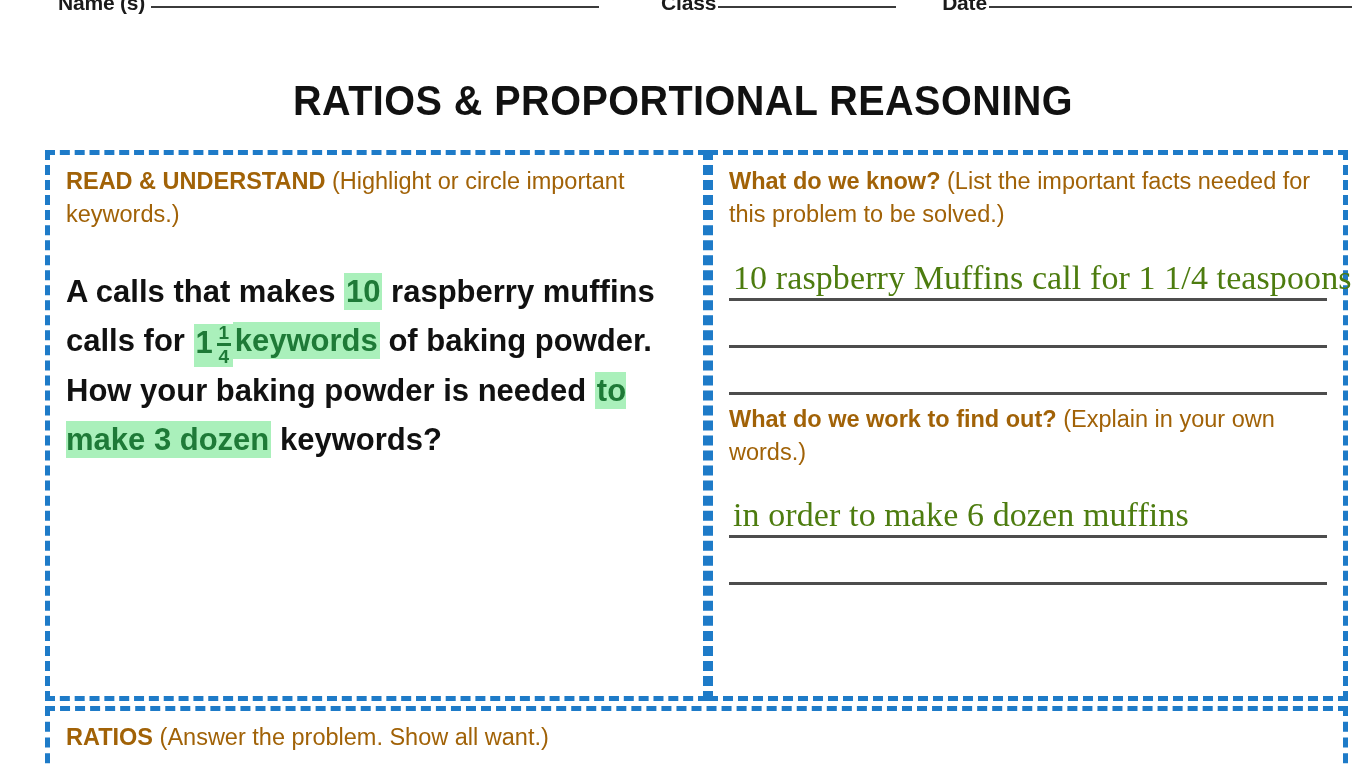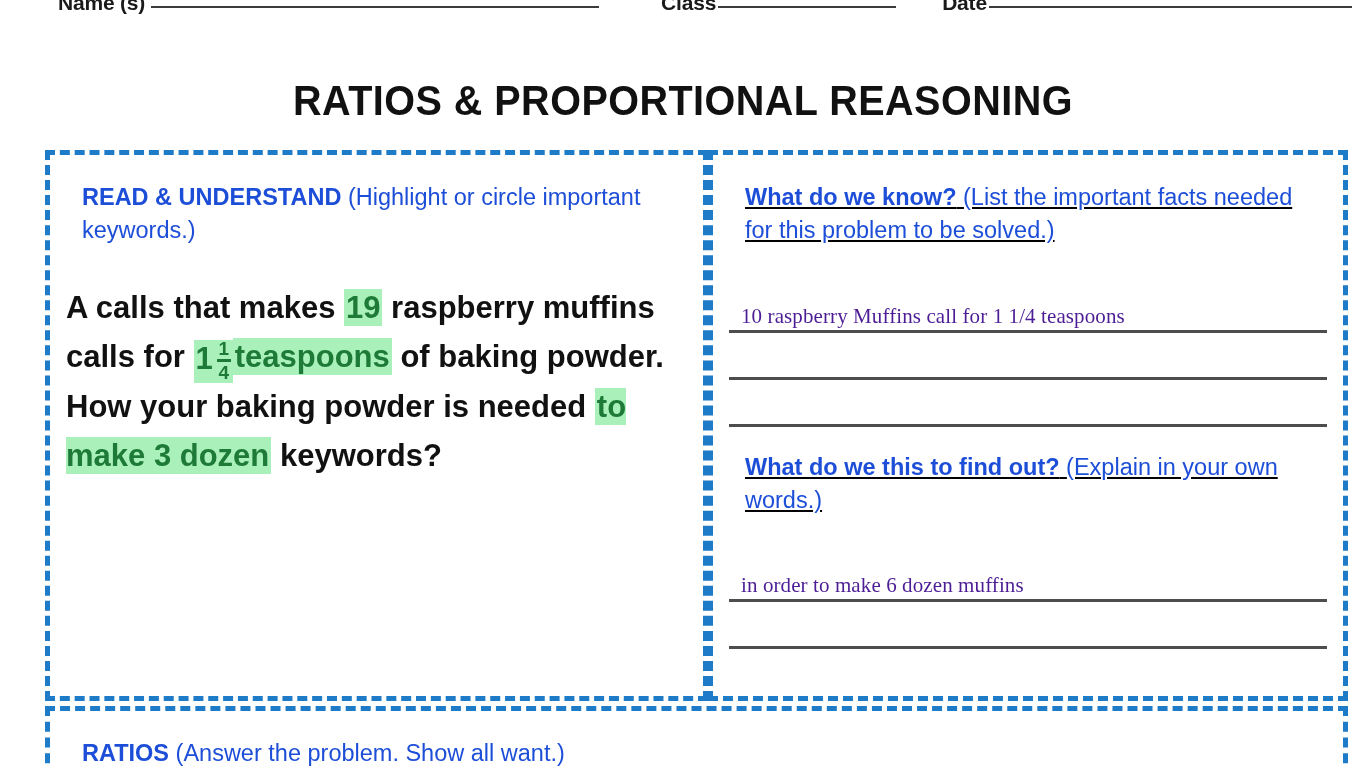--- a/index.html
+++ b/index.html
@@ -80,39 +80,38 @@
     left: 45px;
     top: 150px;
     width: 663px;
     height: 551px;
   }
   #panel-know {
     left: 708px;
     top: 150px;
     width: 640px;
     height: 551px;
-    text-decoration: underline;
   }
   #panel-solve {
     left: 45px;
     top: 706px;
     width: 1303px;
     height: 120px;
   }
 
   .panel-inner {
     padding: 10px 16px 0 16px;
   }
 
   
   .prompt {
     font-size: 23.5px;
     line-height: 1.42;
-    color: #1d4ed8;
-    margin: 16px;
+    color: #a16207;
+    margin: 0;
   }
   .prompt b {
     font-weight: 700;
   }
   .prompt .paren {
     font-weight: 400;
   }
 
   
   .problem {
@@ -179,25 +178,25 @@
   .ans-line::after {
     content: "";
     position: absolute;
     left: 0;
     right: 0;
     bottom: 0;
     border-bottom: 3px solid #4d4d4d;
   }
   .ans-text {
     position: absolute;
-    left: 12px;
+    left: 4px;
     bottom: 4px;
     font-family: "Liberation Serif", serif;
-    font-size: 21px;
-    color: #4c1d95;
+    font-size: 34px;
+    color: #4d7c0f;
     white-space: nowrap;
     letter-spacing: 0.1px;
   }
 
   .spacer-8  { height: 8px; }
   .spacer-22 { height: 22px; }
 </style>
 </head>
 <body>
 
@@ -228,25 +227,25 @@
 
 <div class="panel" id="panel-read">
   <div class="panel-inner">
 
     <p class="prompt">
       <b>READ &amp; UNDERSTAND</b>
       <span class="paren">(Highlight or circle important keywords.)</span>
     </p>
 
     <p class="problem">
-      <span>A calls that makes </span><span class="hl">19</span><span> raspberry muffins calls for </span><span class="frac-wrap"><span class="whole">1</span><span class="frac">
+      <span>A calls that makes </span><span class="hl">10</span><span> raspberry muffins calls for </span><span class="frac-wrap"><span class="whole">1</span><span class="frac">
             <span class="num">1</span>
             <span class="bar"></span>
             <span class="den">4</span>
-          </span></span><span class="hl">teaspoons</span><span> of baking powder. How your baking powder is needed </span><span class="hl">to make 3 dozen</span><span> keywords?</span>
+          </span></span><span class="hl">keywords</span><span> of baking powder. How your baking powder is needed </span><span class="hl">to make 3 dozen</span><span> keywords?</span>
     </p>
 
   </div>
 </div>
 
 <div class="panel" id="panel-know">
   <div class="panel-inner">
 
     <p class="prompt">
       <b>What do we know?</b>
@@ -263,21 +262,21 @@
         
       </div>
       <div class="ans-line blank">
         
       </div>
     </div>
 
     <div class="spacer-8"></div>
 
     <p class="prompt">
-      <b>What do we this to find out?</b>
+      <b>What do we work to find out?</b>
       <span class="paren">(Explain in your own words.)</span>
     </p>
 
     <div class="spacer-22"></div>
 
     <div class="answer-block">
       <div class="ans-line">
         <span class="ans-text">in order to make 6 dozen muffins</span>
       </div>
       <div class="ans-line blank">

